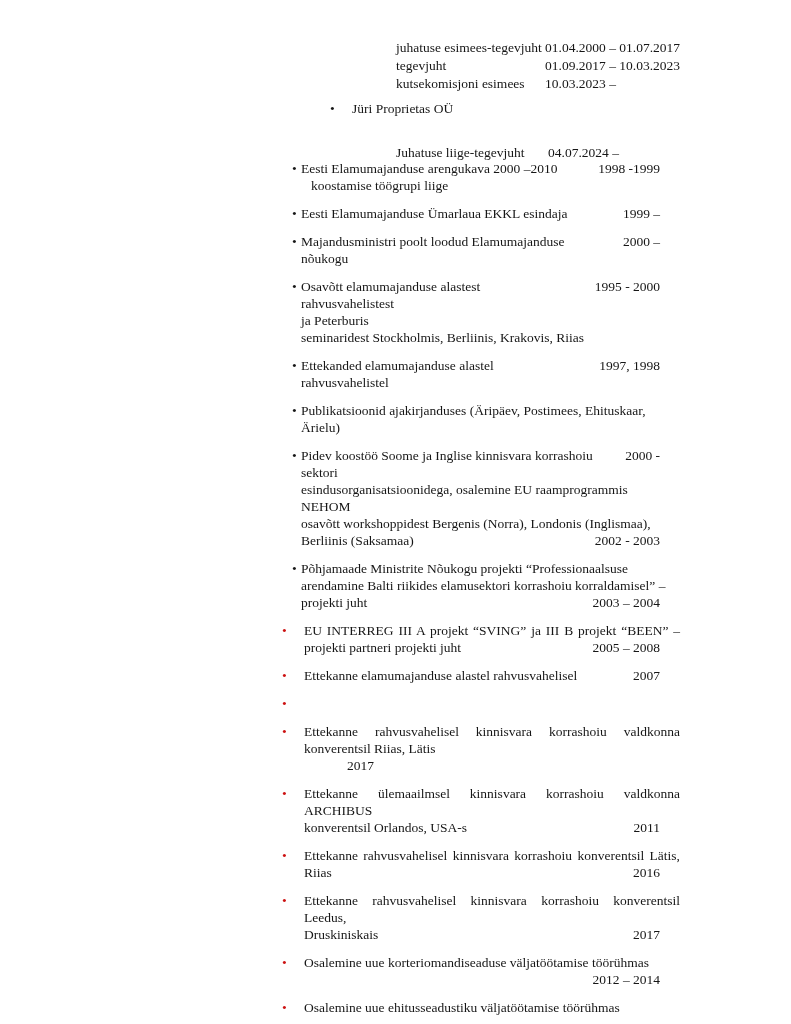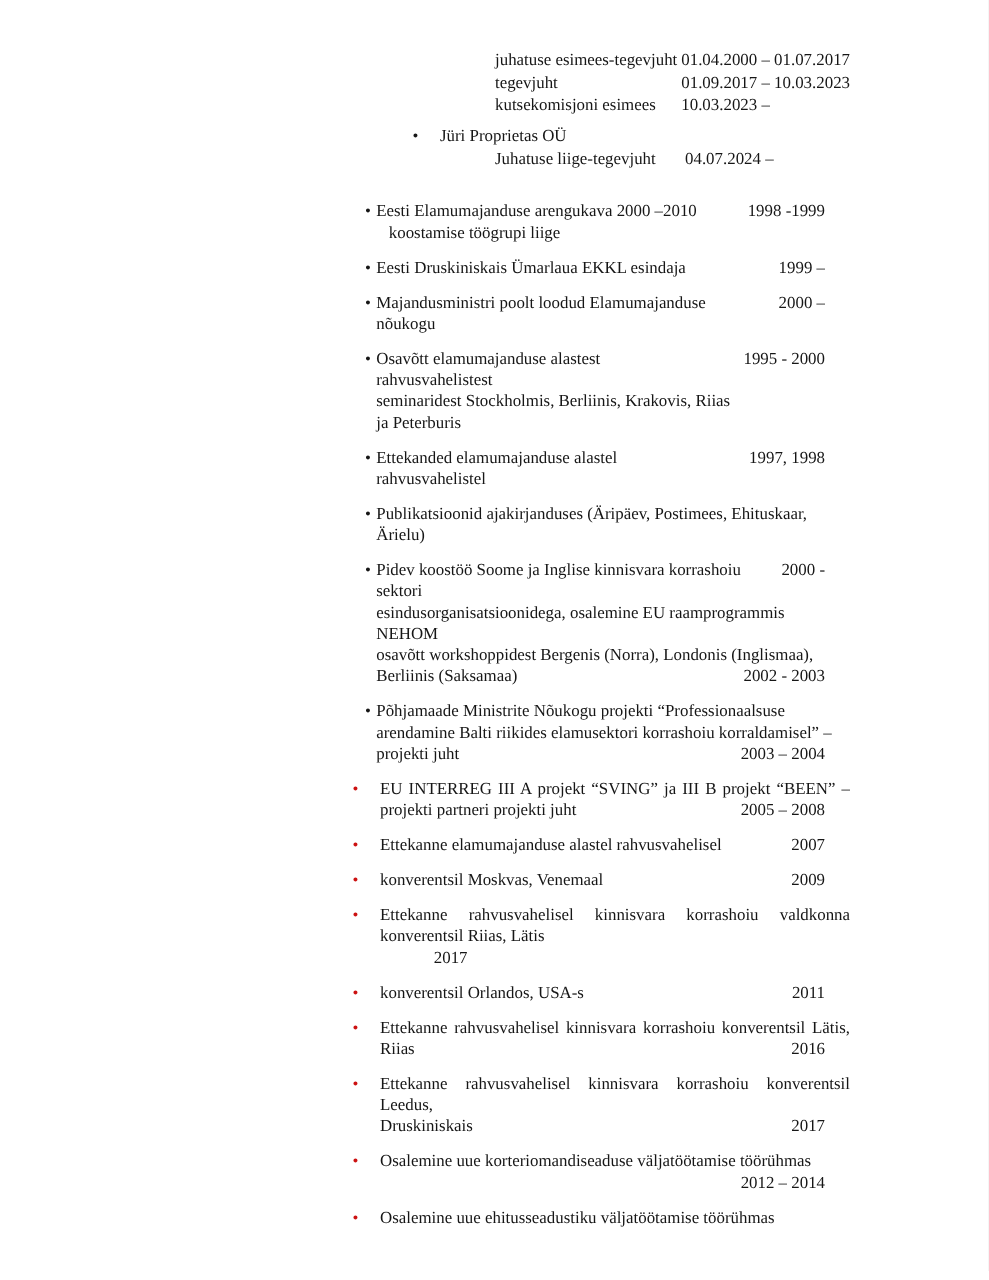--- a/index.html
+++ b/index.html
@@ -11,21 +11,21 @@
   }
   
   .top-block{position:absolute;left:396px;top:39px;line-height:18px;}
   .top-row{display:flex;}
   .top-row .label{width:149px;white-space:nowrap;}
   .top-row .dates{white-space:nowrap;}
   
   .company{position:absolute;left:330px;top:100px;line-height:17.5px;}
   .company-head{display:flex;}
   .company-bullet{width:22px;}
-  .company-role-row{display:flex;margin-left:66px;}
+  .company-role-row{display:flex;margin-left:66px;margin-top:26px;}
   .company-role-row .role{width:152px;white-space:nowrap;}
   
   .activities{
     position:absolute;left:282px;top:160px;width:398px;
     list-style:none;margin:0;padding:0;
   }
   .item{display:flex;margin-bottom:11px;}
   .item.black{padding-left:10px;}
   .item.black .bullet{width:9px;flex:none;}
   .item.red .bullet{width:22px;flex:none;}
@@ -76,21 +76,21 @@
           </div>
           <div class="line" style="padding-left: 10px;">
             <span class="lt">koostamise töögrupi liige</span>
           </div>
         </div>
       </li>
       <li class="item black">
         <span class="bullet" style="color: rgb(22, 22, 22);">•</span>
         <div class="body">
           <div class="line">
-            <span class="lt">Eesti Druskiniskais Ümarlaua EKKL esindaja</span>
+            <span class="lt">Eesti Elamumajanduse Ümarlaua EKKL esindaja</span>
             <span class="rt">1999 –</span>
           </div>
         </div>
       </li>
       <li class="item black">
         <span class="bullet" style="color: rgb(22, 22, 22);">•</span>
         <div class="body">
           <div class="line">
             <span class="lt">Majandusministri poolt loodud Elamumajanduse nõukogu</span>
             <span class="rt">2000 –</span>
@@ -98,24 +98,24 @@
         </div>
       </li>
       <li class="item black">
         <span class="bullet" style="color: rgb(22, 22, 22);">•</span>
         <div class="body">
           <div class="line">
             <span class="lt">Osavõtt elamumajanduse alastest rahvusvahelistest</span>
             <span class="rt">1995 - 2000</span>
           </div>
           <div class="line">
+            <span class="lt">ja Peterburis</span>
+          </div>
+          <div class="line">
             <span class="lt">seminaridest Stockholmis, Berliinis, Krakovis, Riias</span>
-          </div>
-          <div class="line">
-            <span class="lt">ja Peterburis</span>
           </div>
         </div>
       </li>
       <li class="item black">
         <span class="bullet" style="color: rgb(22, 22, 22);">•</span>
         <div class="body">
           <div class="line">
             <span class="lt">Ettekanded elamumajanduse alastel rahvusvahelistel</span>
             <span class="rt">1997, 1998</span>
           </div>
@@ -181,41 +181,38 @@
         <div class="body">
           <div class="line">
             <span class="lt">Ettekanne elamumajanduse alastel rahvusvahelisel</span>
             <span class="rt">2007</span>
           </div>
         </div>
       </li>
       <li class="item red">
         <span class="bullet" style="color: rgb(204, 17, 17);">•</span>
         <div class="body">
-          <div class="line">
-            <span class="lt">konverentsil Moskvas, Venemaal</span>
-            <span class="rt">2009</span>
-          </div>
         </div>
       </li>
       <li class="item red">
         <span class="bullet" style="color: rgb(204, 17, 17);">•</span>
         <div class="body">
           <div class="line just"><span class="lt">Ettekanne rahvusvahelisel kinnisvara korrashoiu valdkonna</span></div>
           <div class="line">
             <span class="lt">konverentsil Riias, Lätis</span>
           </div>
           <div class="line" style="padding-left: 43px;">
             <span class="lt">2017</span>
           </div>
         </div>
       </li>
       <li class="item red">
         <span class="bullet" style="color: rgb(204, 17, 17);">•</span>
         <div class="body">
+          <div class="line just"><span class="lt">Ettekanne ülemaailmsel kinnisvara korrashoiu valdkonna ARCHIBUS</span></div>
           <div class="line">
             <span class="lt">konverentsil Orlandos, USA-s</span>
             <span class="rt">2011</span>
           </div>
         </div>
       </li>
       <li class="item red">
         <span class="bullet" style="color: rgb(204, 17, 17);">•</span>
         <div class="body">
           <div class="line just"><span class="lt">Ettekanne rahvusvahelisel kinnisvara korrashoiu konverentsil Lätis,</span></div>

